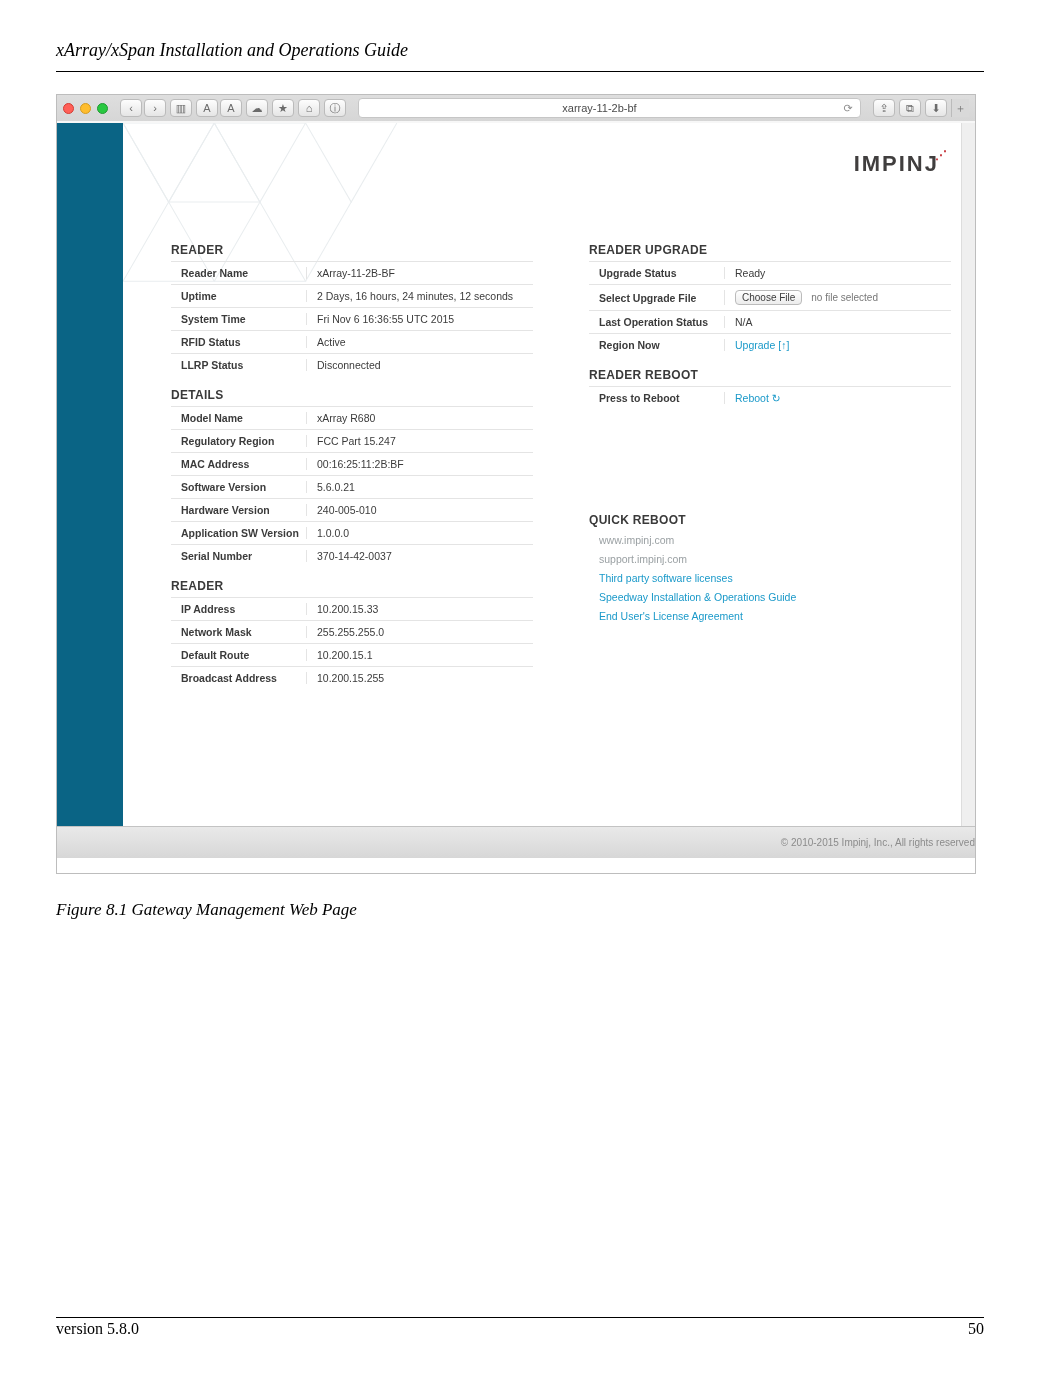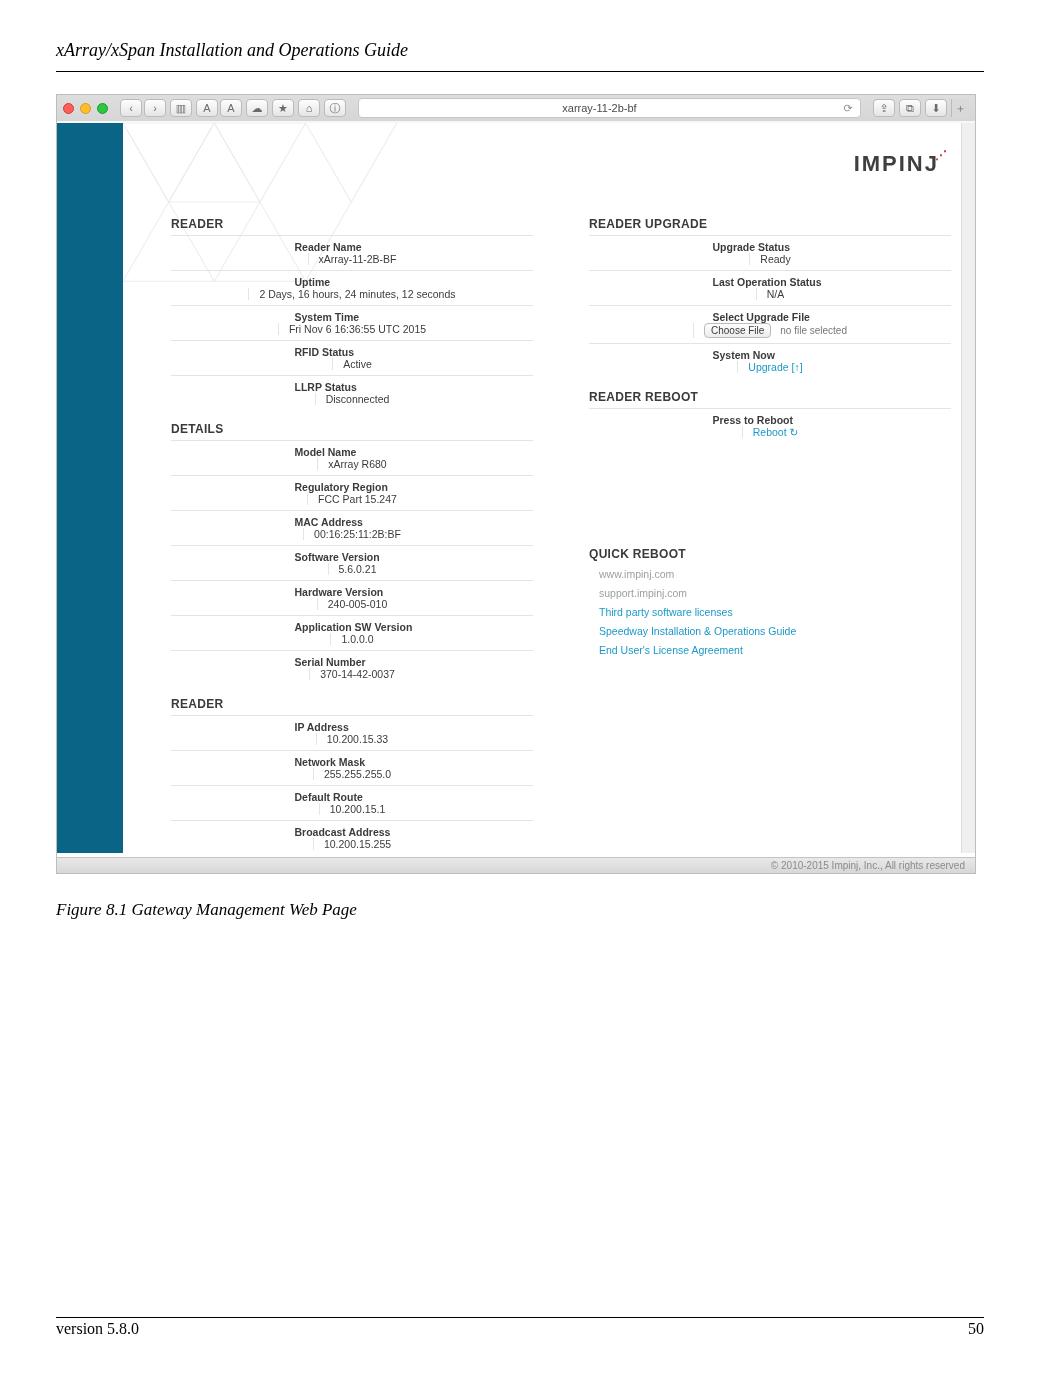--- a/index.html
+++ b/index.html
@@ -66,54 +66,52 @@
   .page-main{flex:1;background:#fff;position:relative;}
   .bg-tri{
     position:absolute;inset:0;pointer-events:none;
   }
   .logo{
     position:absolute;top:28px;right:28px;font-weight:700;
     letter-spacing:2px;color:#403e3e;font-size:22px;
   }
   .logo .dot-accent{color:#c1272d;letter-spacing:0;font-size:12px;position:relative;top:-12px;margin-left:-4px;}
   .content{
-    position:absolute;top:82px;left:48px;right:24px;
+    position:absolute;top:108px;left:48px;right:24px;
     display:flex;gap:56px;
   }
   .col{flex:1;font-size:11px;color:#3b3b3b;}
   .section-title{
     font-weight:700;color:#3a3a3a;letter-spacing:0.3px;
     font-size:12px;margin:12px 0 4px;
   }
   .kv{
     display:flex;align-items:center;
     border-top:1px solid #e4e4e4;
     padding:5px 0;
-    flex-direction:column;
   }
   .kv:first-of-type{border-top:1px solid #e4e4e4;}
   .kv .k{width:135px;font-weight:700;font-size:10.5px;padding-left:10px;}
   .kv .v{flex:1;border-left:1px solid #e4e4e4;padding-left:10px;font-size:10.5px;}
   .link{color:#1a99c9;}
   .choose-btn{
     display:inline-block;padding:1px 6px;border:1px solid #bbb;
     border-radius:4px;background:linear-gradient(#fff,#ececec);
     font-size:10px;margin-right:6px;
   }
   .nofile{color:#777;font-size:10px;}
   .ql-list{padding-left:10px;font-size:10.5px;line-height:1.8;}
   .ql-list .muted{color:#9aa0a3;}
   .ql-list .link{display:block;}
   .footer-bar{
-    position:absolute;bottom:0;left:0;right:0;height:16px;
+    position:absolute;bottom:15px;left:0;right:0;height:32px;
     background:linear-gradient(#e9e9e9,#d7d7d7);
     border-top:1px solid #c3c3c3;
     font-size:10px;color:#8b8b8b;
     display:flex;align-items:center;justify-content:flex-end;
-    padding-right:10px;
   }
   .scrollbar{
     position:absolute;top:28px;right:0;bottom:20px;width:14px;
     background:#efefef;border-left:1px solid #ddd;
   }
   .figure-caption{
     font-style:italic;font-size:17px;margin-top:26px;
     font-family: Georgia,'Times New Roman',serif;
   }
   .doc-footer{
@@ -255,32 +253,32 @@
             </div>
         </div>
 
         <div class="col">
           <div class="section-title">READER UPGRADE</div>
           <div class="kv">
               <div class="k">Upgrade Status</div>
               <div class="v">Ready</div>
             </div>
           <div class="kv">
-              <div class="k">Last Operation Status</div>
-              <div class="v">N/A</div>
-            </div>
-          <div class="kv">
             <div class="k">Select Upgrade File</div>
             <div class="v">
               <span class="choose-btn">Choose File</span>
               <span class="nofile">no file selected</span>
             </div>
           </div>
           <div class="kv">
-            <div class="k">System Now</div>
+              <div class="k">Last Operation Status</div>
+              <div class="v">N/A</div>
+            </div>
+          <div class="kv">
+            <div class="k">Region Now</div>
             <div class="v">
               <span class="link"><span>Upgrade </span>[<span class="arrow"></span>]</span>
             </div>
           </div>
 
           <div class="section-title">READER REBOOT</div>
           <div class="kv">
             <div class="k">Press to Reboot</div>
             <div class="v">
               <span class="link"><span>Reboot </span><span class="refresh"></span></span>

